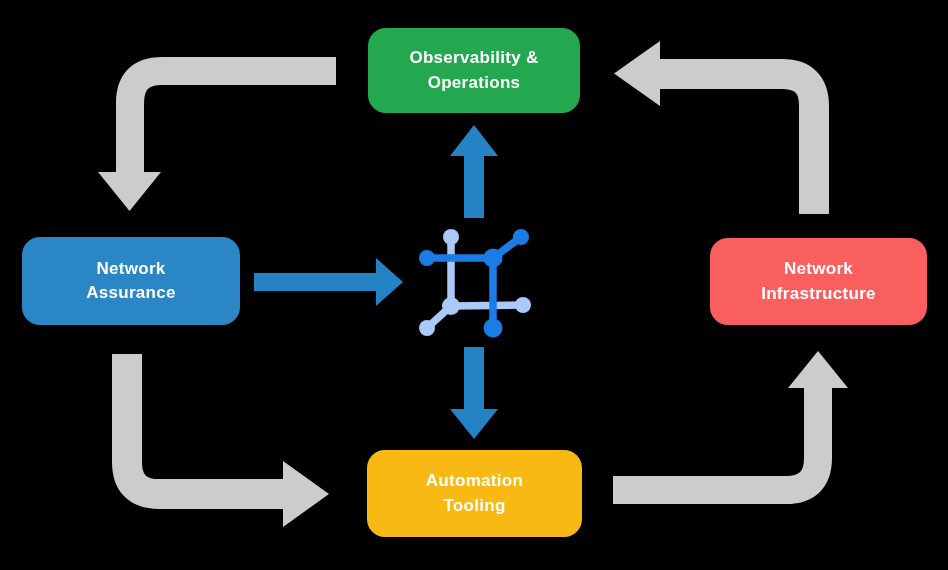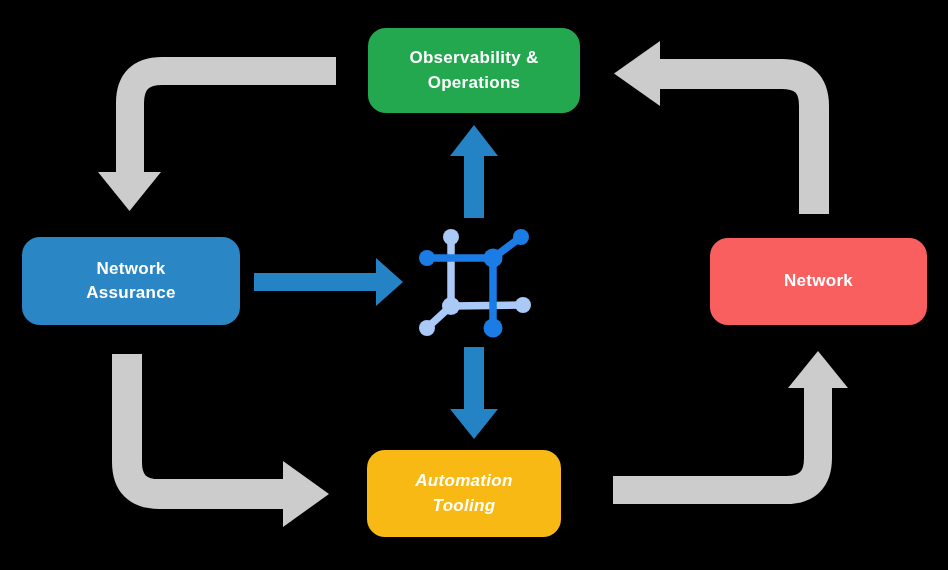--- a/index.html
+++ b/index.html
@@ -63,21 +63,21 @@
     color: var(--text, #fff);
     font-size: 17px;
     font-weight: bold;
     letter-spacing: 0.3px;
     line-height: 1.42;
     text-align: center;
   }
   .node-observability { left: 368px; top: 28px;  width: 212px; height: 85px; background: var(--node-green,  #23a84f); align-items: center; }
   .node-operations    { left: 22px;  top: 237px; width: 218px; height: 88px; background: var(--node-blue,   #2b86c5); }
   .node-infrastructure{ left: 710px; top: 238px; width: 217px; height: 87px; background: var(--node-red,    #fa5f5f); }
-  .node-automation    { left: 367px; top: 450px; width: 194px; height: 87px; background: var(--node-yellow, #f9b915); font-style: italic; }
+  .node-automation    { left: 367px; top: 450px; width: 215px; height: 87px; background: var(--node-yellow, #f9b915); }
 </style>
 </head>
 <body>
 
 <div class="stage">
 
   <svg class="layer" viewBox="0 0 948 570" aria-hidden="true">
 
     <g class="gray-arrow">
       <path d="M336,71 L162,71 Q130,71 130,103 L130,174" stroke-width="28"></path>
@@ -136,20 +136,21 @@
     <span>Operations</span>
   </div>
 
   <div class="node node-operations">
     <span>Network</span>
     <span>Assurance</span>
   </div>
 
   <div class="node node-infrastructure">
     <span>Network</span>
+    <span>Infrastructure</span>
   </div>
 
   <div class="node node-automation">
     <span>Automation</span>
     <span>Tooling</span>
   </div>
 
 </div>
 
 </body></html>

